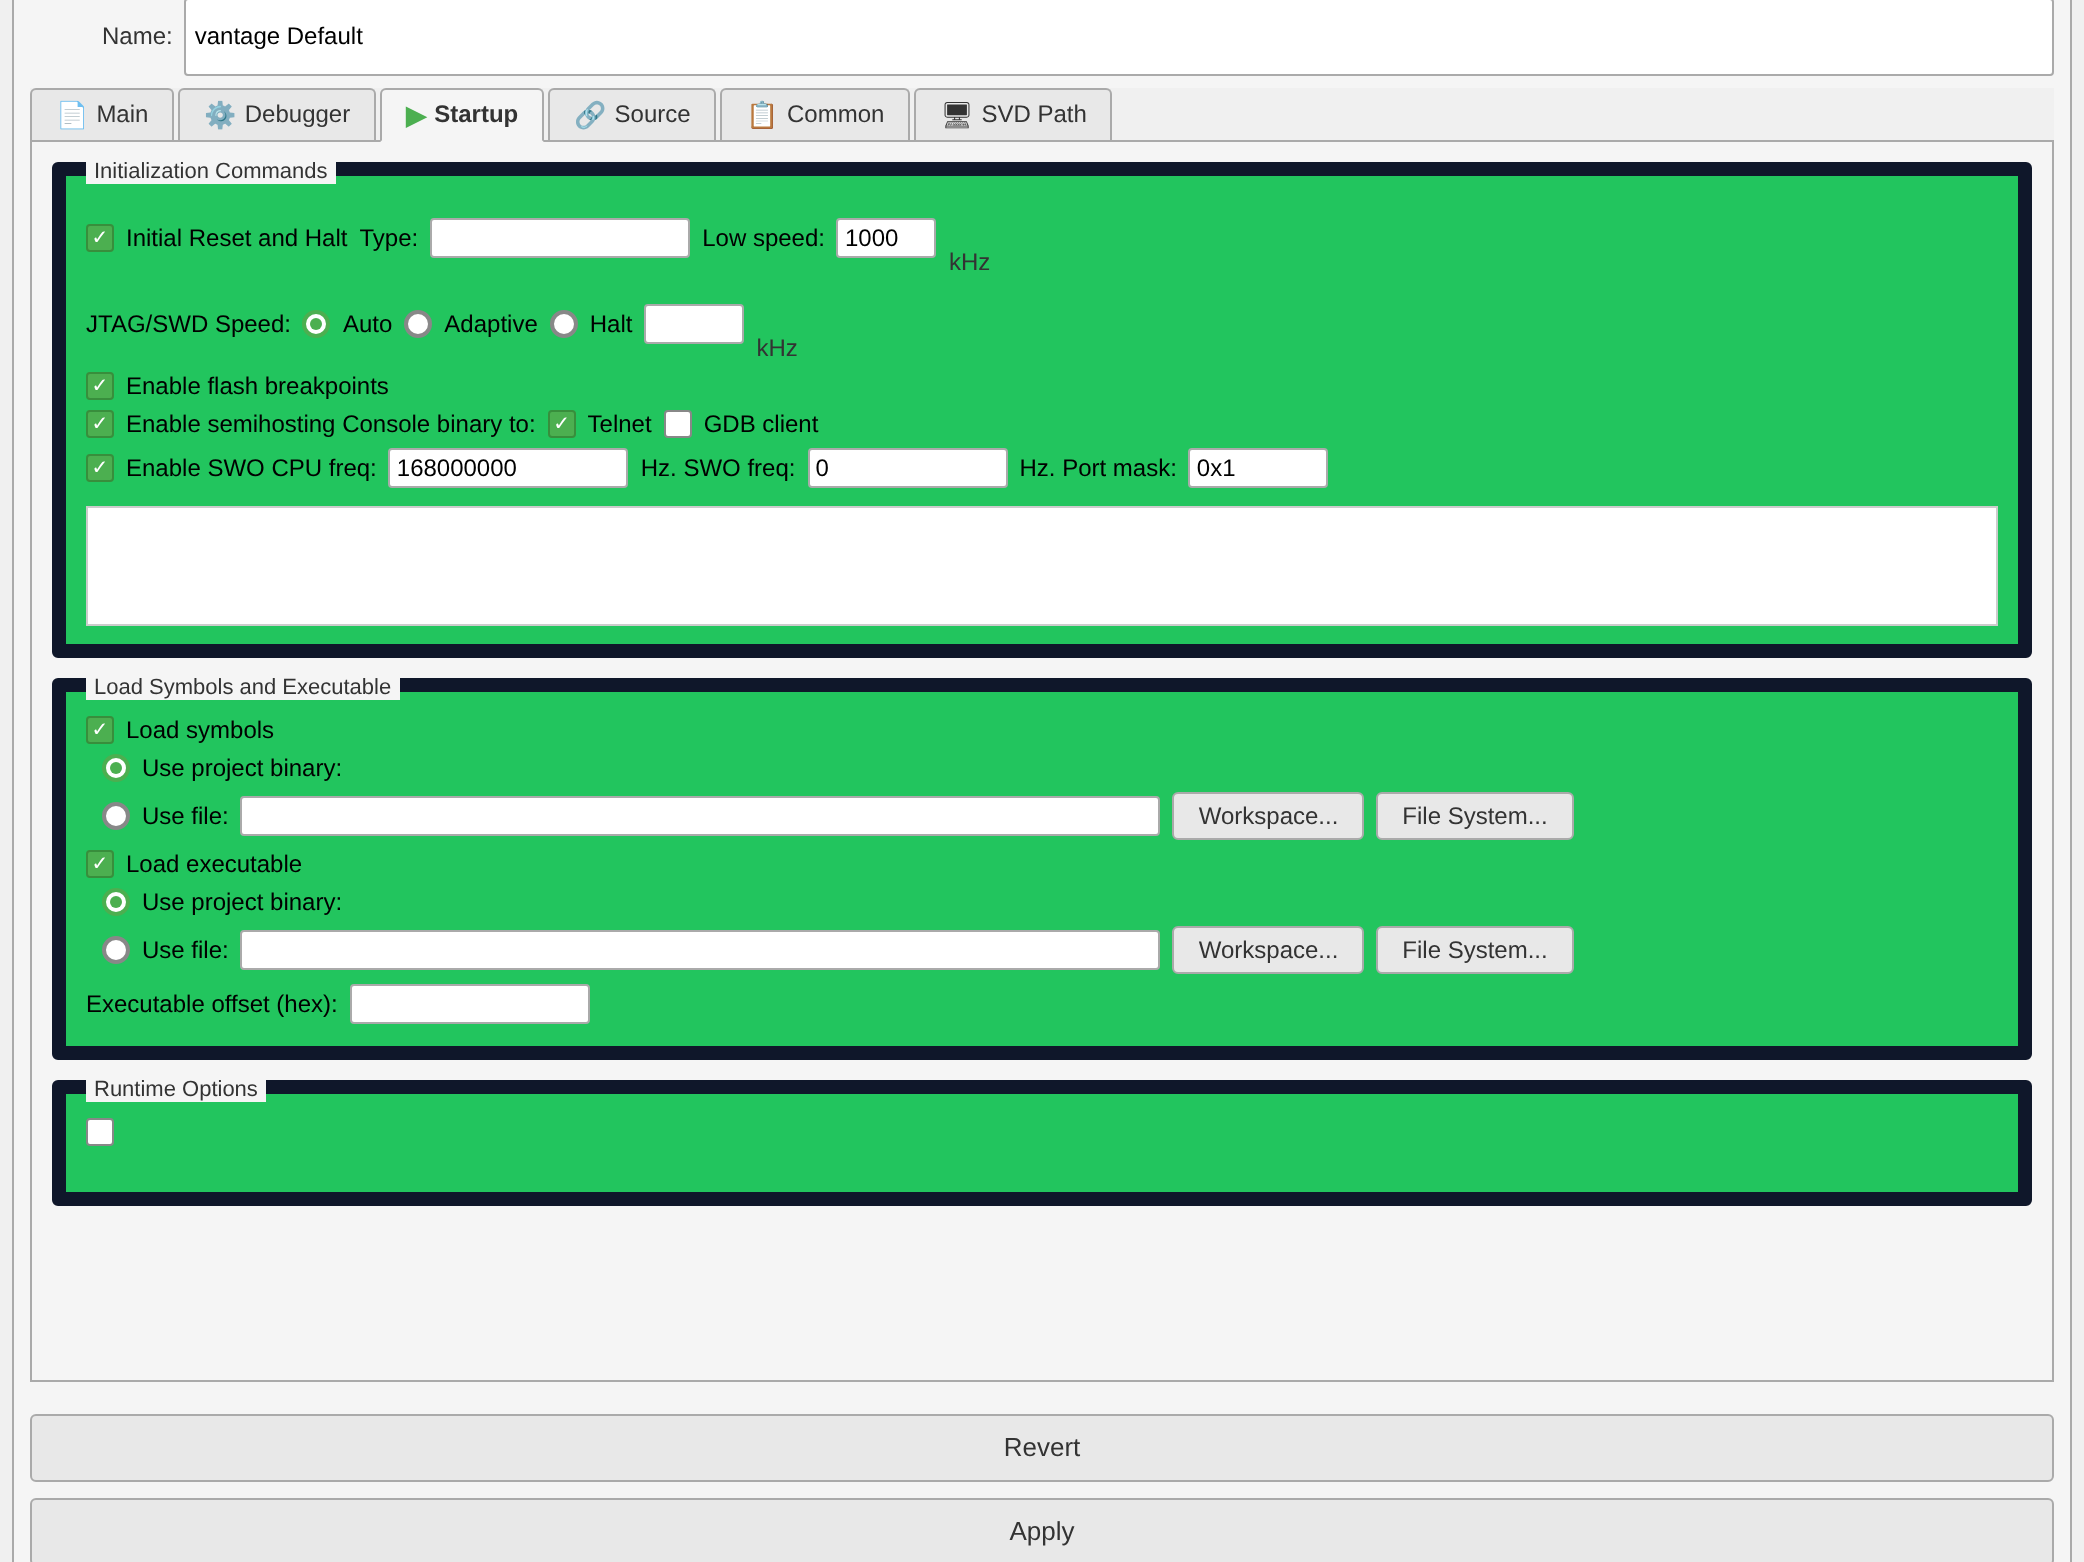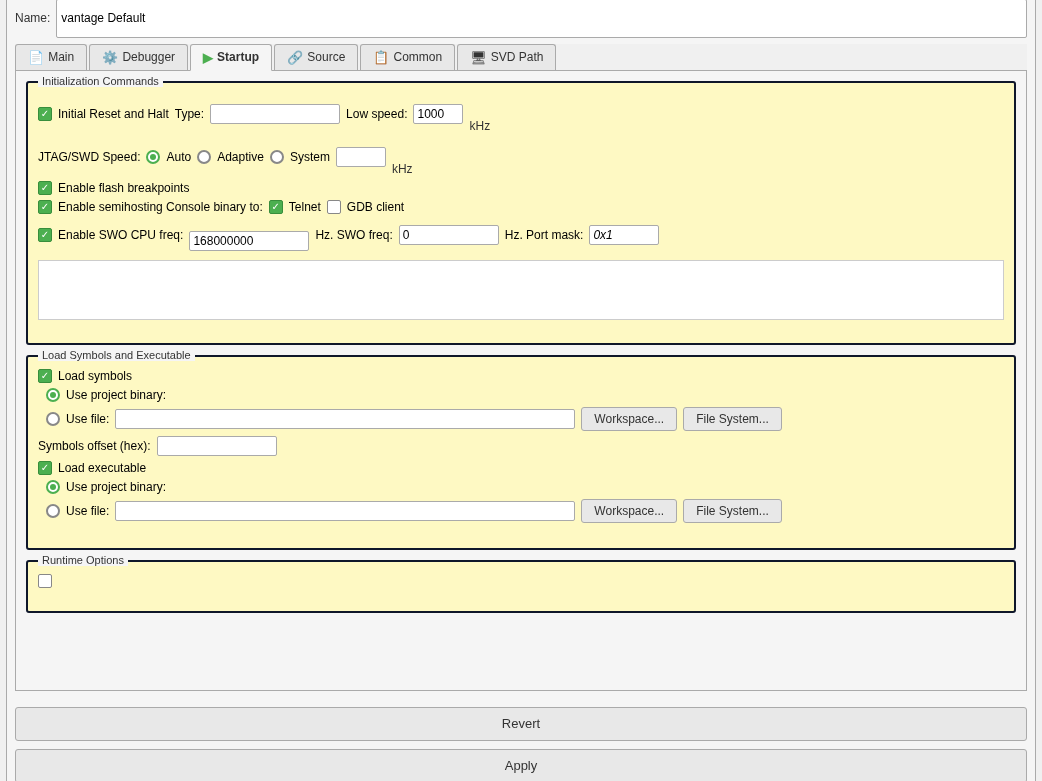--- a/index.html
+++ b/index.html
@@ -18,20 +18,21 @@
       background: #f5f5f5;
       border: 1px solid #aaa;
       border-radius: 4px;
       padding: 8px;
     }
     .name-row {
       display: flex;
       align-items: center;
       gap: 6px;
       margin-bottom: 6px;
+      margin-left: 36px;
     }
     .name-label {
       font-weight: normal;
       color: #333;
     }
     .name-input {
       flex: 1;
       height: 39px;
       border: 1px solid #aaa;
       border-radius: 2px;
@@ -70,26 +71,26 @@
       font-size: 13px;
     }
     .content-area {
       border: 1px solid #aaa;
       border-top: none;
       background: #f5f5f5;
       padding: 10px;
       min-height: 620px;
     }
     .section {
-      border: 2px solid #0f172a;
+      border: 7px solid #0f172a;
       border-radius: 3px;
       margin-bottom: 10px;
-      background: #fef9c3;
+      background: #22c55e;
       position: relative;
-      padding: 8px 10px 20px 10px;
+      padding: 8px 10px 6px 10px;
     }
     .section-title {
       position: absolute;
       top: -8px;
       left: 10px;
       background: #f5f5f5;
       padding: 0 4px;
       font-size: 11px;
       color: #333;
     }
@@ -184,25 +185,23 @@
       width: 130px;
     }
     .text-input-hex {
       width: 120px;
     }
     .text-input-swo {
       width: 100px;
     }
     .text-input-cpu {
       width: 120px;
-      margin-top: 12px;
     }
     .text-input-port {
       width: 70px;
-      font-style: italic;
     }
     .textarea-box {
       width: 100%;
       height: 60px;
       border: 1px solid #ccc;
       background: white;
       margin-top: 4px;
       resize: none;
       font-size: 12px;
       padding: 4px;
@@ -293,21 +292,21 @@
         </div>
 
         
         <div class="row">
           <span>JTAG/SWD Speed:</span>
           <div class="radio-selected"></div>
           <span>Auto</span>
           <div class="radio-unselected"></div>
           <span>Adaptive</span>
           <div class="radio-unselected"></div>
-          <span>System</span>
+          <span>Halt</span>
           <input class="text-input text-input-small" type="text" value="" style="">
           <span class="unit-label">kHz</span>
         </div>
 
         
         <div class="row">
           <div class="checkbox-green">✓</div>
           <span>Enable flash breakpoints</span>
         </div>
 
@@ -352,43 +351,43 @@
         </div>
 
         <div class="row indent">
           <div class="radio-unselected"></div>
           <span>Use file:</span>
           <input class="text-input text-input-wide" type="text" value="" style="">
           <button class="button">Workspace...</button>
           <button class="button">File System...</button>
         </div>
 
-        <div class="row">
-          <span>Symbols offset (hex):</span>
-          <input class="text-input text-input-hex" type="text" value="" style="">
-        </div>
 
         <div class="row">
           <div class="checkbox-green">✓</div>
           <span>Load executable</span>
         </div>
 
         <div class="row indent">
           <div class="radio-selected"></div>
           <span>Use project binary:</span>
         </div>
 
         <div class="row indent">
           <div class="radio-unselected"></div>
           <span>Use file:</span>
           <input class="text-input text-input-wide" type="text" value="" style="">
           <button class="button">Workspace...</button>
           <button class="button">File System...</button>
         </div>
 
+        <div class="row">
+          <span>Executable offset (hex):</span>
+          <input class="text-input text-input-hex" type="text" value="" style="">
+        </div>
 
       </div>
     </div>
 
     <div class="section" style="padding-bottom: 18px;">
       <span class="section-title">Runtime Options</span>
       <div class="section-content">
         <div class="row">
           <div class="checkbox-unchecked"></div>
         </div>

